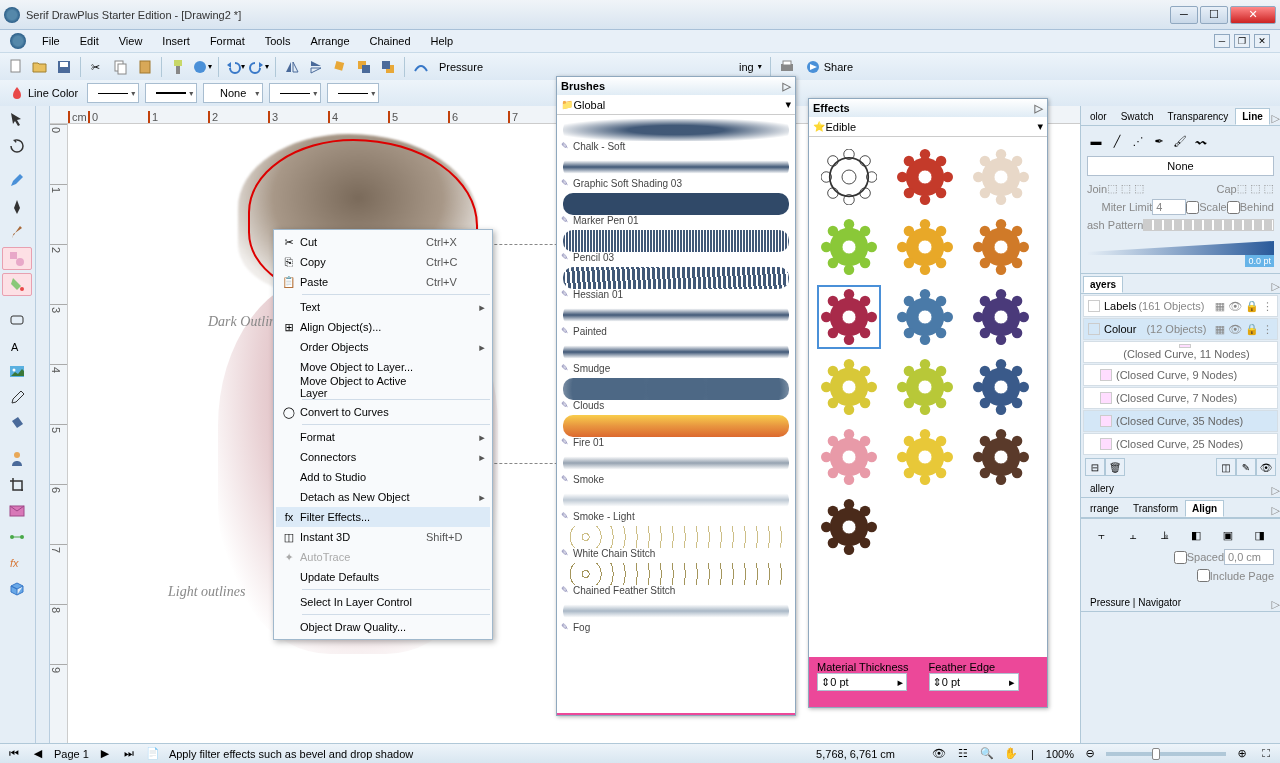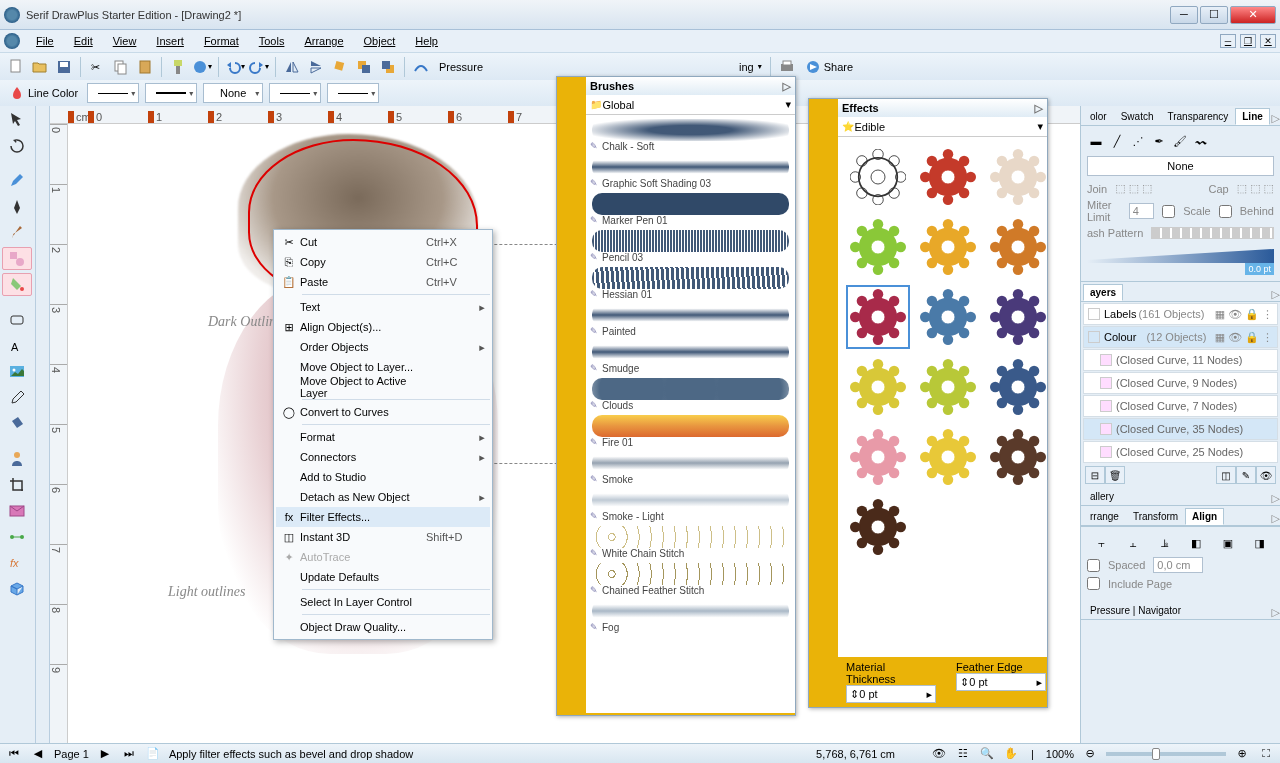--- a/index.html
+++ b/index.html
@@ -7,21 +7,21 @@
   
   
   .titlebar { height: 30px; background: linear-gradient(#f0f4f8,#d8e4f0); display: flex; align-items: center; padding: 0 4px; border-bottom: 1px solid #a8c0d8; }
   .app-icon { width: 16px; height: 16px; background: radial-gradient(#58a 40%, #036); border-radius: 50%; margin-right: 6px; }
   .title { flex: 1; color: #333; }
   .winbtns { display: flex; gap: 2px; }
   .winbtn { width: 28px; height: 18px; background: linear-gradient(#e8f0f8,#c8d8e8); border: 1px solid #90a8c0; border-radius: 2px; text-align: center; line-height: 15px; cursor: pointer; }
   .winbtn.close { background: linear-gradient(#f88,#c22); color: #fff; width: 46px; }
   
   
-  .menubar { height: 22px; display: flex; align-items: center; padding: 0 4px; gap: 2px; text-decoration: underline; }
+  .menubar { height: 22px; display: flex; align-items: center; padding: 0 10px; gap: 2px; }
   .menubar .m { padding: 2px 10px; cursor: pointer; }
   .menubar .sm-icon { width: 16px; height: 16px; background: radial-gradient(#58a 40%, #036); border-radius: 50%; margin-right: 4px; }
   .mdi-btn { width: 16px; height: 14px; border: 1px solid #90a8c0; margin-left: 2px; font-size: 9px; text-align: center; line-height: 12px; cursor: pointer; background: #e8f0f8; }
   
   
   .toolbar { height: 28px; display: flex; align-items: center; padding: 0 4px; background: linear-gradient(#edf4fa,#dde9f4); border-top: 1px solid #c8dae8; }
   .tb-btn { width: 22px; height: 22px; display: inline-flex; align-items: center; justify-content: center; margin: 0 1px; cursor: pointer; border-radius: 2px; }
   .tb-btn svg { width: 16px; height: 16px; }
   .sep { width: 1px; height: 20px; background: #b0c8d8; margin: 0 4px; }
   .pressure-lbl { margin: 0 6px; }
@@ -37,21 +37,21 @@
   
   
   .vtools { width: 36px; background: #e5eef6; border-right: 1px solid #b8cddf; display: flex; flex-direction: column; padding: 2px; gap: 3px; }
   .vtool { width: 30px; height: 23px; display: flex; align-items: center; justify-content: center; cursor: pointer; border-radius: 2px; }
   .vtool.sel { background: #fde0e5; border: 1px solid #e8a0b0; }
   .vtool svg { width: 18px; height: 18px; }
   
   
   .canvas-wrap { flex: 1; position: relative; background: #fff; display: flex; flex-direction: column; }
   .ruler-h { height: 18px; background: #f0f4f8; border-bottom: 1px solid #ccc; display: flex; font-size: 9px; color: #555; align-items: flex-end; padding-left: 18px; overflow: hidden; }
-  .ruler-h span { display: inline-block; width: 60px; border-left: 6px solid #c2410c; padding-left: 2px; }
+  .ruler-h span { display: inline-block; width: 60px; border-left: 2px solid #c2410c; padding-left: 2px; }
   .canvas-body { flex: 1; display: flex; overflow: hidden; position: relative; }
   .ruler-v { width: 18px; background: #f0f4f8; border-right: 1px solid #ccc; display: flex; flex-direction: column; font-size: 9px; color: #555; }
   .ruler-v span { display: block; height: 60px; border-top: 1px solid #aaa; padding-top: 2px; writing-mode: vertical-lr; }
   .page { flex: 1; background: #fff; position: relative; }
   .sketch { position: absolute; left: 40px; top: 0; width: 480px; height: 600px; }
   .sketch-figure { position: absolute; left: 80px; top: 10px; width: 320px; height: 560px; }
   .hair { position: absolute; left: 50px; top: 0; width: 240px; height: 160px; background: radial-gradient(ellipse at 50% 40%, #7a6a5a 0%, #a89888 50%, rgba(200,190,180,.3) 80%, transparent 100%); border-radius: 60% 70% 40% 40%; filter: blur(1px); }
   .body-shape { position: absolute; left: 30px; top: 140px; width: 280px; height: 380px; background: radial-gradient(ellipse at 50% 30%, rgba(180,100,110,.7) 0%, rgba(180,100,110,.3) 50%, transparent 80%); border-radius: 40%; }
   .outline-red { position: absolute; left: 60px; top: 5px; width: 230px; height: 160px; border: 2px solid #d00; border-radius: 55% 65% 45% 50%; }
   .sel-handles { position: absolute; left: 180px; top: 120px; width: 320px; height: 220px; border: 1px dashed #888; }
@@ -63,21 +63,21 @@
   .ctxmenu .row { display: flex; align-items: center; height: 20px; padding: 0 2px; cursor: pointer; }
   .ctxmenu .row.hl { background: #dceaf7; }
   .ctxmenu .ico { width: 22px; text-align: center; }
   .ctxmenu .lbl { flex: 1; text-decoration-color: transparent; }
   .ctxmenu .sc { color: #555; width: 50px; }
   .ctxmenu .sub { width: 12px; color: #555; text-align: center; }
   .ctxmenu hr { border: none; border-top: 1px solid #d0dce8; margin: 2px 0 2px 26px; }
   .ctxmenu .row.dis { color: #aaa; }
   
   
-  .panel { position: absolute; background: #eab308; border: 1px solid #8fa8be; box-shadow: 1px 1px 4px rgba(0,0,0,.3); z-index: 30; padding-left: 29px; }
+  .panel { position: absolute; background: #ec4899; border: 1px solid #8fa8be; box-shadow: 1px 1px 4px rgba(0,0,0,.3); z-index: 30; }
   .panel-hdr { height: 18px; background: linear-gradient(#fff,#e0ecf5); display: flex; align-items: center; padding: 0 4px; font-weight: bold; font-size: 10px; }
   .panel-hdr .arrow { margin-left: auto; color: #777; }
   .panel-sub { height: 20px; display: flex; align-items: center; padding: 0 4px; background: #fff; border-bottom: 1px solid #ccc; font-size: 10px; }
   .panel-sub .caret { margin-left: auto; }
   
   .brushes { left: 556px; top: 76px; width: 240px; height: 640px; }
   .brush-list { height: 598px; overflow-y: auto; background: #fff; padding: 4px; }
   .brush-it { height: 37px; cursor: pointer; }
   .brush-it .stroke { height: 22px; margin: 0 2px; border-radius: 10px; }
   .brush-it .blbl { font-size: 10px; color: #444; padding-left: 12px; position: relative; }
@@ -93,21 +93,21 @@
   
   
   .right-dock { width: 200px; background: #e5eef6; border-left: 1px solid #b0c8d8; display: flex; flex-direction: column; overflow: hidden; }
   .dock-tabs { height: 20px; display: flex; align-items: flex-end; border-bottom: 1px solid #b0c8d8; padding-left: 2px; }
   .dock-tab { padding: 2px 6px; font-size: 10px; border: 1px solid transparent; cursor: pointer; }
   .dock-tab.act { background: #fff; border: 1px solid #b0c8d8; border-bottom: 1px solid #fff; font-weight: bold; }
   .dock-body { padding: 6px; }
   .line-panel .icons-row { display: flex; gap: 3px; margin-bottom: 6px; }
   .small-ic { width: 18px; height: 18px; display: flex; align-items: center; justify-content: center; border: 1px solid transparent; cursor: pointer; }
   .none-btn { width: 100%; height: 20px; border: 1px solid #b0c0d0; background: #fff; text-align: center; line-height: 18px; margin-bottom: 6px; }
-  .mini-row { display: flex; align-items: center; gap: 8px; font-size: 10px; color: #888; margin-bottom: 4px; }
+  .mini-row { display: flex; align-items: center; gap: 0; font-size: 10px; color: #888; margin-bottom: 4px; justify-content: flex-end; }
   .spin { width: 34px; height: 16px; border: 1px solid #b0c0d0; background: #fff; display: inline-flex; align-items: center; padding: 0 3px; }
   .dash-pat { flex: 1; height: 12px; background: repeating-linear-gradient(90deg,#ccc 0 8px,#fff 8px 10px); border: 1px solid #ccc; }
   .line-wedge { height: 20px; background: linear-gradient(to right, transparent 0%, #2a5a9a 100%); clip-path: polygon(0 85%, 100% 30%, 100% 100%, 0 100%); margin-top: 4px; }
   .pt-badge { background: #67b4e8; color: #fff; padding: 1px 3px; font-size: 9px; float: right; }
   
   .layers-panel { border-top: 1px solid #b0c8d8; }
   .layer-row { display: flex; align-items: center; padding: 2px 4px; background: #fff; border: 1px solid #d4dee6; margin: 1px 2px; font-size: 10px; cursor: pointer; height: 22px; }
   .layer-row.sel { background: #d4e7f7; }
   .sw { width: 12px; height: 12px; border: 1px solid #ccc; margin-right: 4px; }
   .layer-ops { display: flex; justify-content: space-between; padding: 2px 4px; }
@@ -143,21 +143,21 @@
 <div class="menubar">
   <div class="sm-icon"></div>
   <div id="menu-items" style="display: inline-flex;">
       <span class="m">File</span>
       <span class="m">Edit</span>
       <span class="m">View</span>
       <span class="m">Insert</span>
       <span class="m">Format</span>
       <span class="m">Tools</span>
       <span class="m">Arrange</span>
-      <span class="m">Object</span>
+      <span class="m">Chained</span>
       <span class="m">Help</span>
     </div>
   <div style="flex:1"></div>
   <div class="mdi-btn">─</div>
   <div class="mdi-btn">❐</div>
   <div class="mdi-btn">✕</div>
 </div>
 
 <div class="toolbar">
   <div class="tb-btn">
@@ -520,21 +520,21 @@
             <span>Labels</span> 
             <span style="color:#888;margin-left:2px">(161 Objects)</span>
             <span style="margin-left:auto;color:#888">▦ 👁 🔒 ⋮</span>
           </div>
           <div class="layer-row sel">
             <span class="sw"></span>
             <span>Colour</span> 
             <span style="color:#888;margin-left:10px">(12 Objects)</span>
             <span style="margin-left:auto;color:#888">▦ 👁 🔒 ⋮</span>
           </div>
-          <div class="layer-row" style="padding-left: 16px;">
+          <div class="layer-row" style="padding-left: 16px; flex-direction: column;">
             <span class="sw" style="background:#fdf"></span>
             <span style="color:#666">(Closed Curve, 11 Nodes)</span>
           </div>
           <div class="layer-row" style="padding-left: 16px;">
             <span class="sw" style="background:#fdf"></span>
             <span style="color:#666">(Closed Curve, 9 Nodes)</span>
           </div>
           <div class="layer-row" style="padding-left: 16px;">
             <span class="sw" style="background:#fdf"></span>
             <span style="color:#666">(Closed Curve, 7 Nodes)</span>

